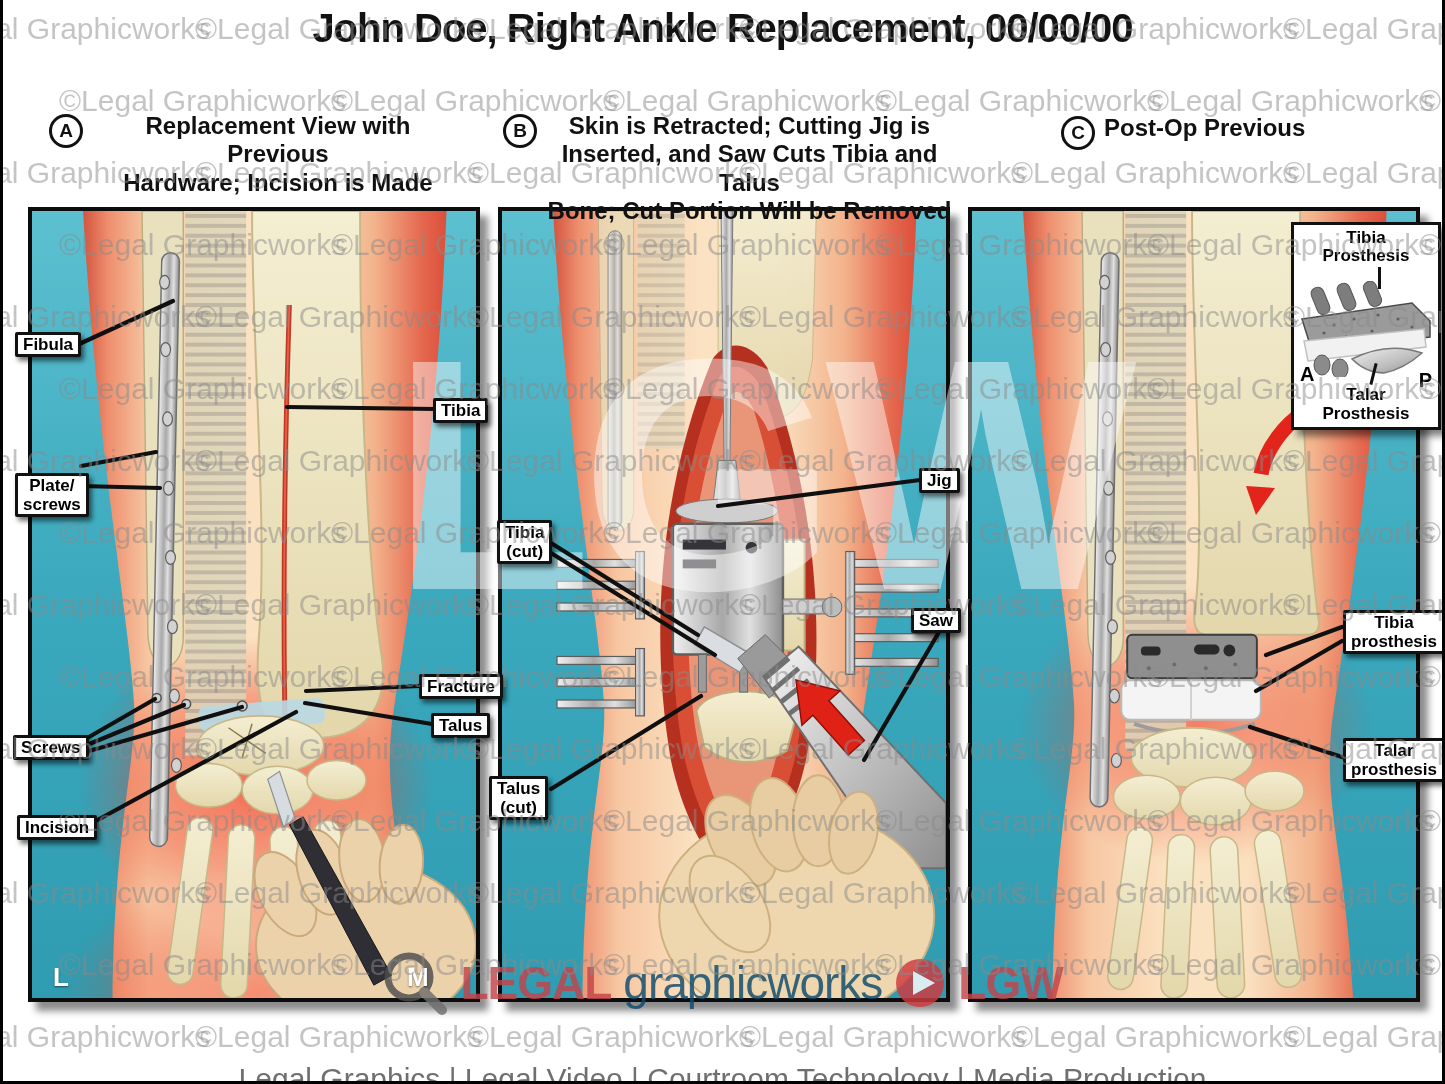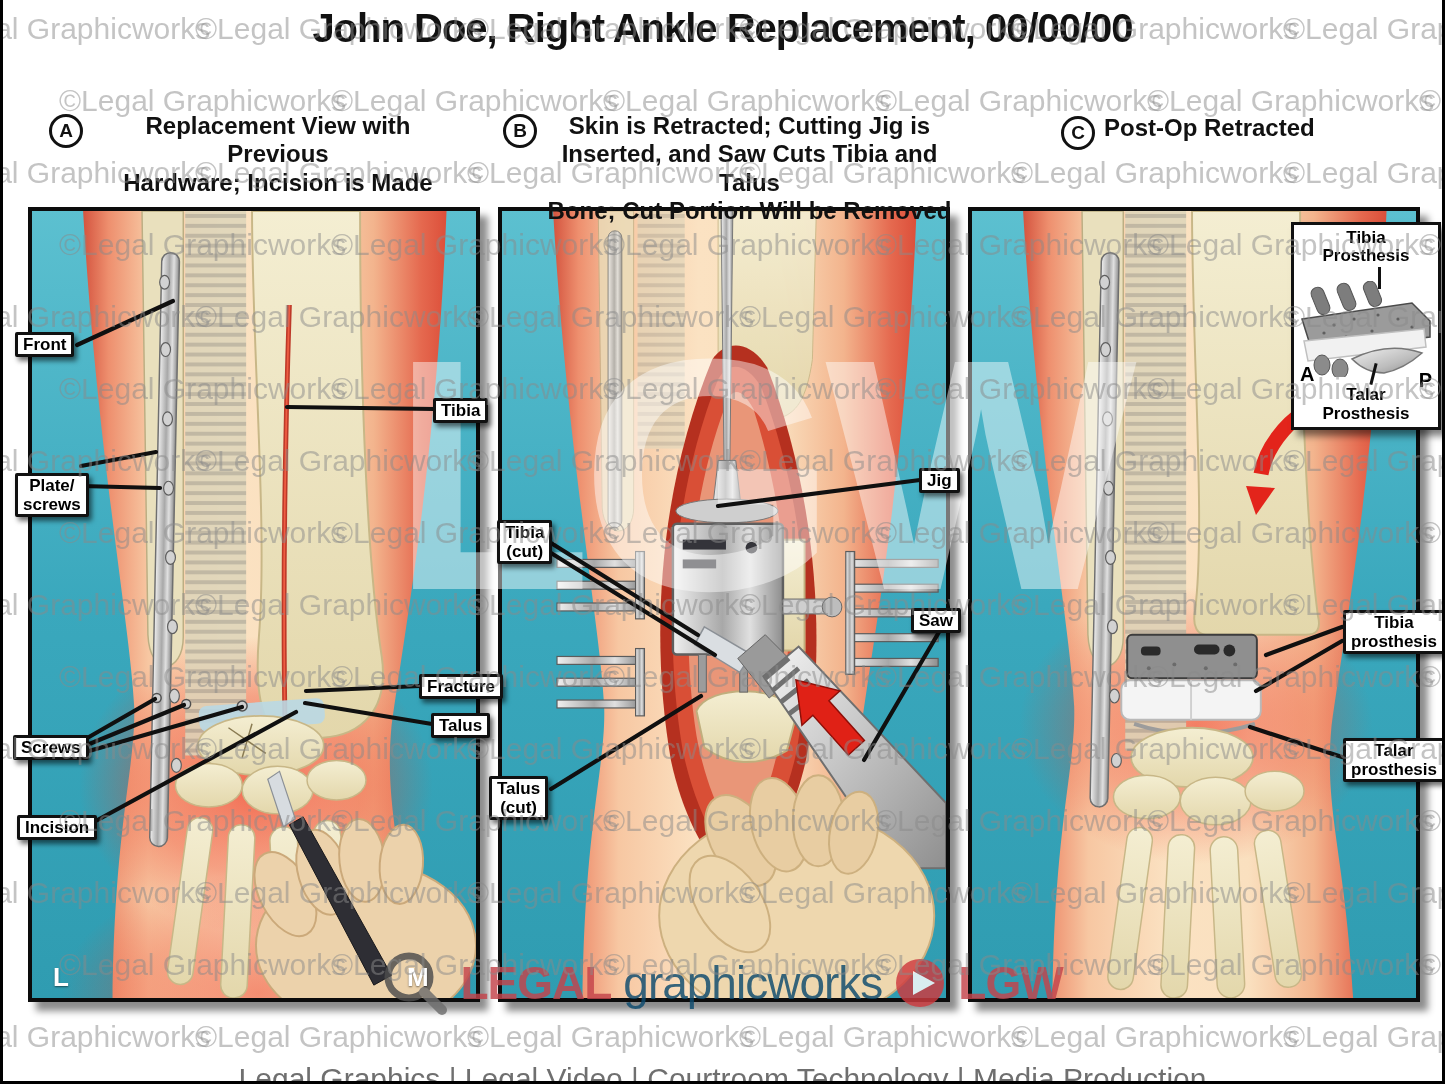--- a/index.html
+++ b/index.html
@@ -61,21 +61,21 @@
 
   <div class="hdr" style="left:500px;top:112px;width:450px;">
     <div class="circ">B</div>
     <div class="cap" style="width:410px;">Skin is Retracted; Cutting Jig is
 Inserted, and Saw Cuts Tibia and Talus
 Bone; Cut Portion Will be Removed</div>
   </div>
 
   <div class="hdr" style="left:1058px;top:114px;">
     <div class="circ">C</div>
-    <div class="cap">Post-Op Retracted</div>
+    <div class="cap">Post-Op Previous</div>
   </div>
 
   <div class="panel" style="left:25px;">
     <svg viewBox="0 0 452 795" preserveAspectRatio="none">
       <defs>
         <linearGradient id="aTeal" x1="0" y1="0" x2="0" y2="1">
           <stop offset="0" stop-color="#5cc0d0"></stop>
             <stop offset=".5" stop-color="#3aa8bd"></stop>
             <stop offset="1" stop-color="#2f9cb1"></stop>
         </linearGradient>
@@ -412,21 +412,21 @@
       <line x1="1339" y1="627" x2="1263" y2="655"></line>
       <line x1="1339" y1="641" x2="1253" y2="691"></line>
       <line x1="1339" y1="757" x2="1247" y2="727"></line>
     </g>
     <g>
       <path d="M1301,412 C1283,424 1263,447 1258,474" stroke="#e3241b" stroke-width="15" fill="none"></path>
       <polygon points="1243,486 1272,488 1253,515" fill="#e3241b"></polygon>
     </g>
   </svg>
 
-  <div class="label" style="left:12px;top:332px;">Front</div>
+  <div class="label" style="left:12px;top:332px;">Fibula</div>
   <div class="label" style="left:12px;top:473px;">Plate/
 screws</div>
   <div class="label" style="left:430px;top:398px;">Tibia</div>
   <div class="label" style="left:416px;top:674px;">Fracture</div>
   <div class="label" style="left:428px;top:713px;">Talus</div>
   <div class="label" style="left:10px;top:735px;">Screws</div>
   <div class="label" style="left:14px;top:815px;">Incision</div>
   <div class="marker" style="left:50px;top:962px;">L</div>
   <div class="marker" style="left:404px;top:962px;">M</div>
 

